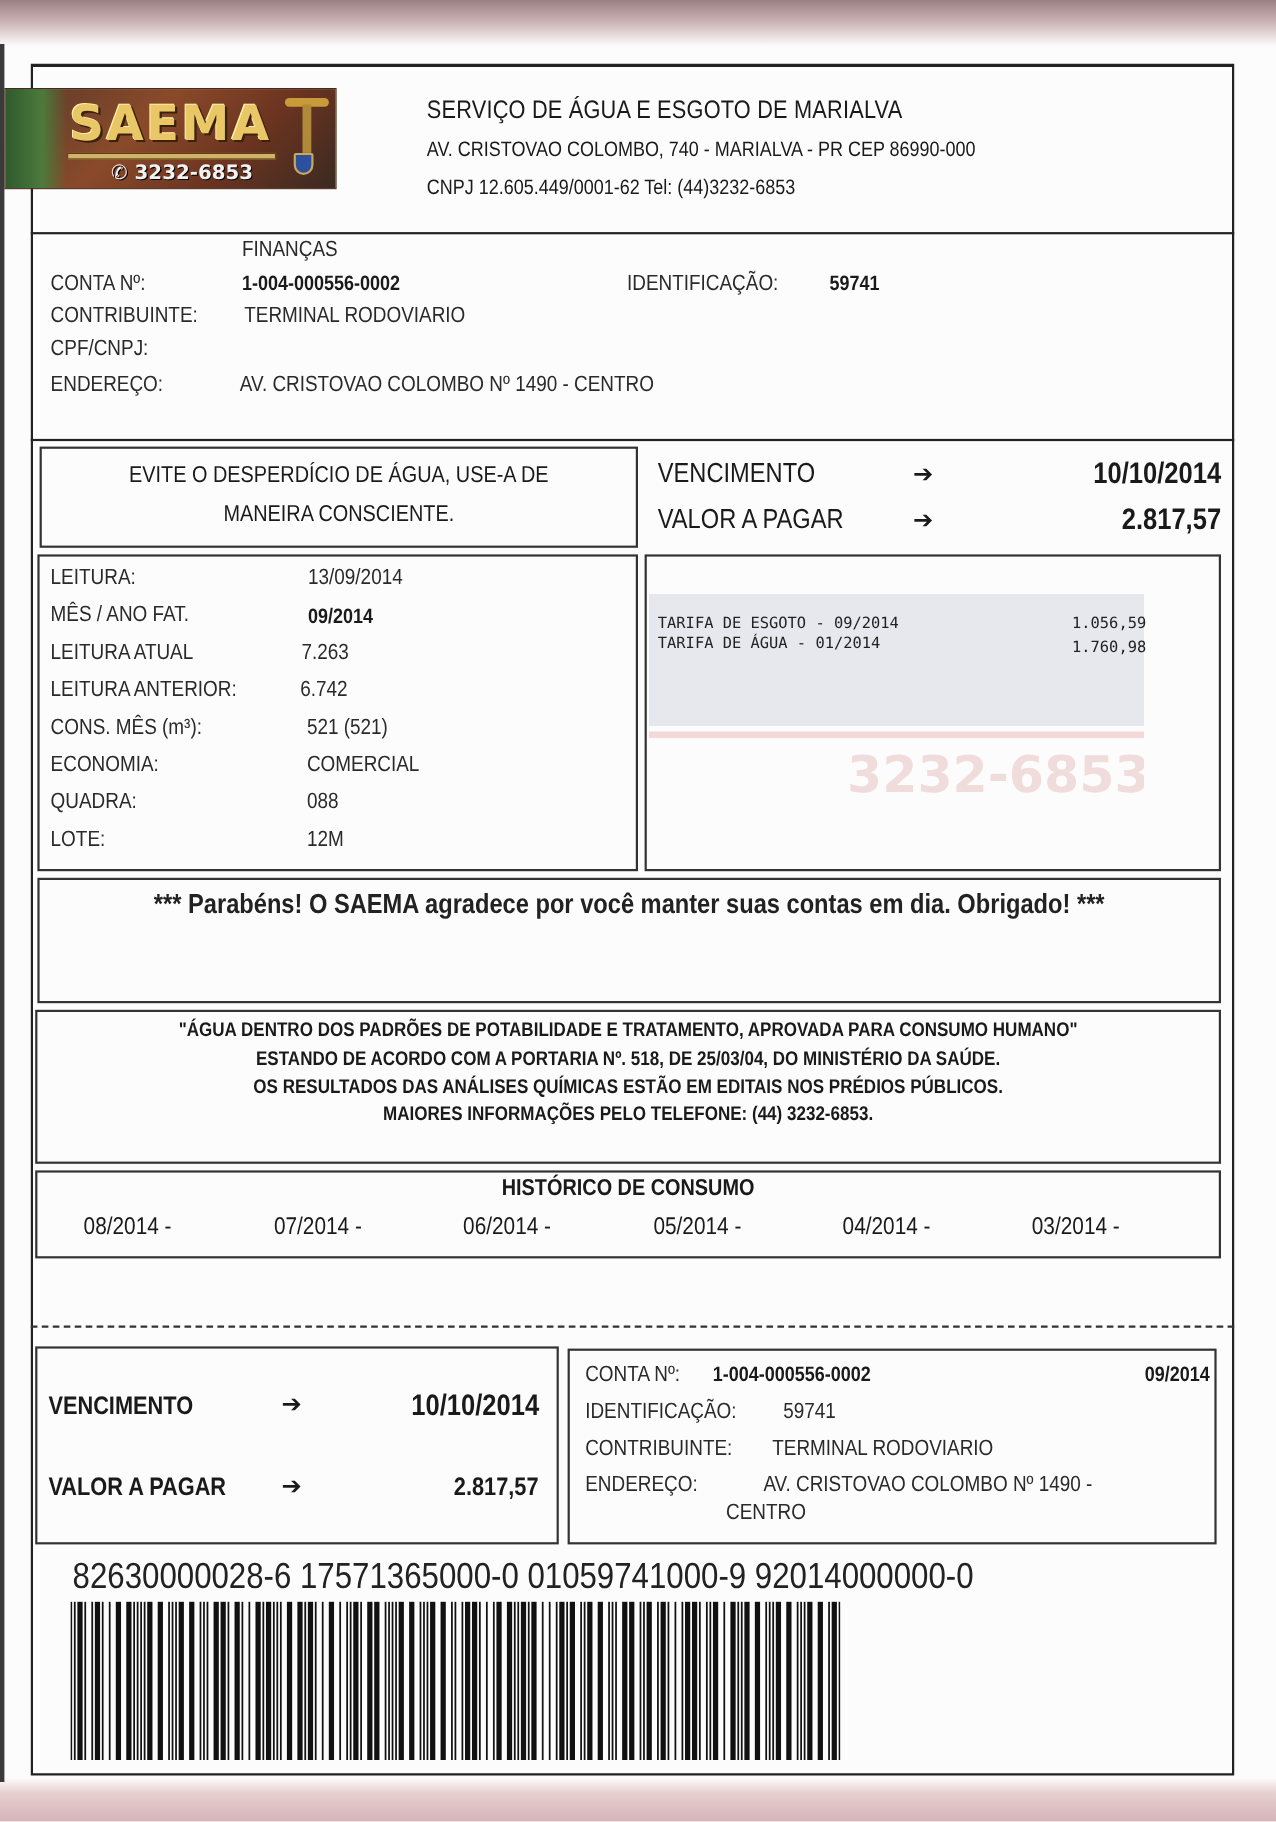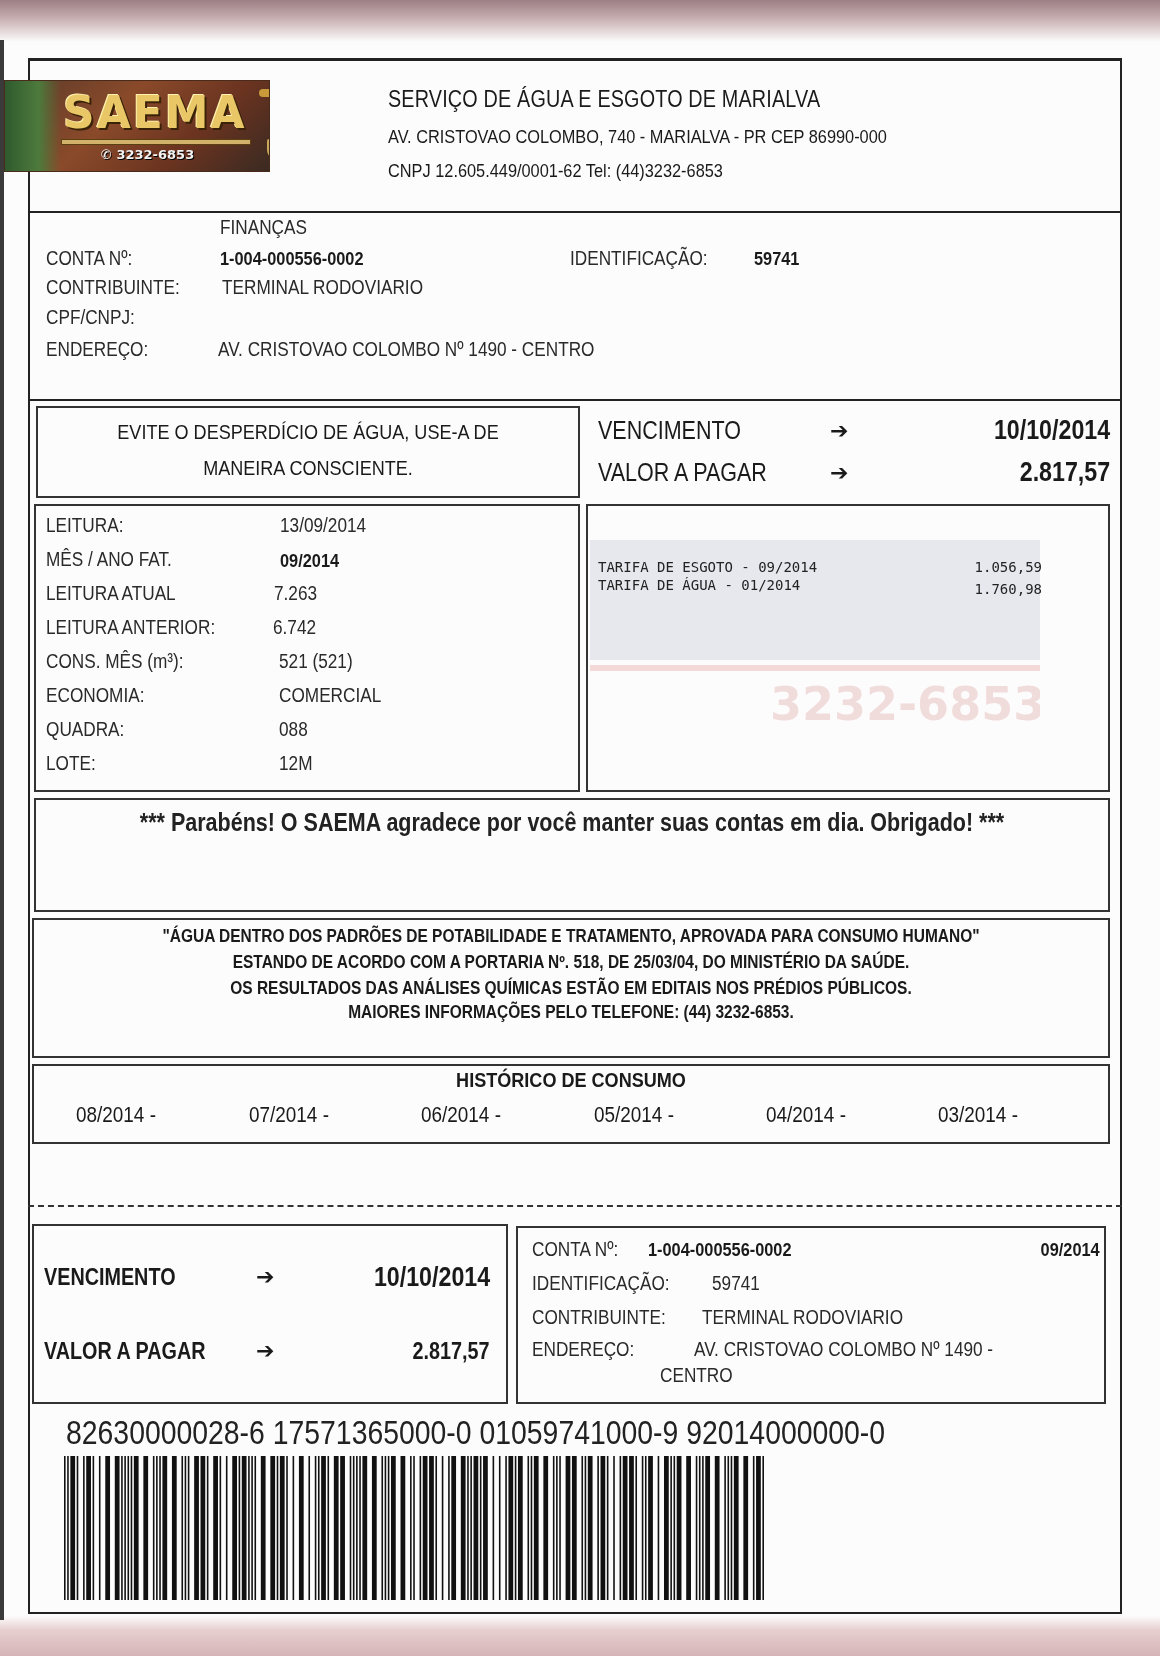--- a/index.html
+++ b/index.html
@@ -24,38 +24,38 @@
     background: #3a3a3a;
   }
   .page {
     position: absolute; left: 28px; top: 58px; width: 1094px; height: 1556px;
     border: 2px solid #222;
     border-top-width: 3px;
   }
   .abs { position: absolute; }
   .box { position: absolute; border: 2px solid #333; }
   .logo {
-    position: absolute; left: 4px; top: 80px; width: 266px; height: 92px;
+    position: absolute; left: 4px; top: 80px; width: 302px; height: 92px;
     background: linear-gradient(135deg, #5a3a2a 0%, #8a4a2a 40%, #6a3320 70%, #3a2a22 100%);
     border: 1px solid #4a2a1a;
     overflow: hidden;
   }
   .logo-text {
     position: absolute; left: 58px; top: 6px;
     font-family: "DejaVu Sans", sans-serif; font-weight: bold; font-size: 44px;
     letter-spacing: 2px; color: #e9c766;
     text-shadow: 2px 2px 0 #3a2208, -1px -1px 0 #fff2b0;
   }
   .logo-bar {
     position: absolute; left: 56px; top: 58px; width: 190px; height: 6px;
     background: #d2b26a; border: 1px solid #5a4010;
   }
   .logo-phone {
     position: absolute; left: 96px; top: 66px;
-    font-family: "DejaVu Sans", sans-serif; font-weight: bold; font-size: 13px;
+    font-family: "DejaVu Sans", sans-serif; font-weight: bold; font-size: 18px;
     color: #f2f2f2; text-shadow: 1px 1px 0 #000;
   }
   .logo-tree { position:absolute; left:0; top:0; width:56px; height:92px;
     background: linear-gradient(to right, #2f5a2e, #4d7a3c 60%, transparent); }
   .logo-emblem { position:absolute; left:262px; top:58px; width:18px; height:20px;
     background:#2d4f9e; border:2px solid #c8a85a; border-radius: 2px 2px 9px 9px; }
   .logo-valve { position:absolute; left:254px; top:8px; width:40px; height:8px;
     background:#c89a3a; border-radius:4px; }
   .logo-stem { position:absolute; left:270px; top:14px; width:8px; height:44px; background:#b08a3a; }
 

